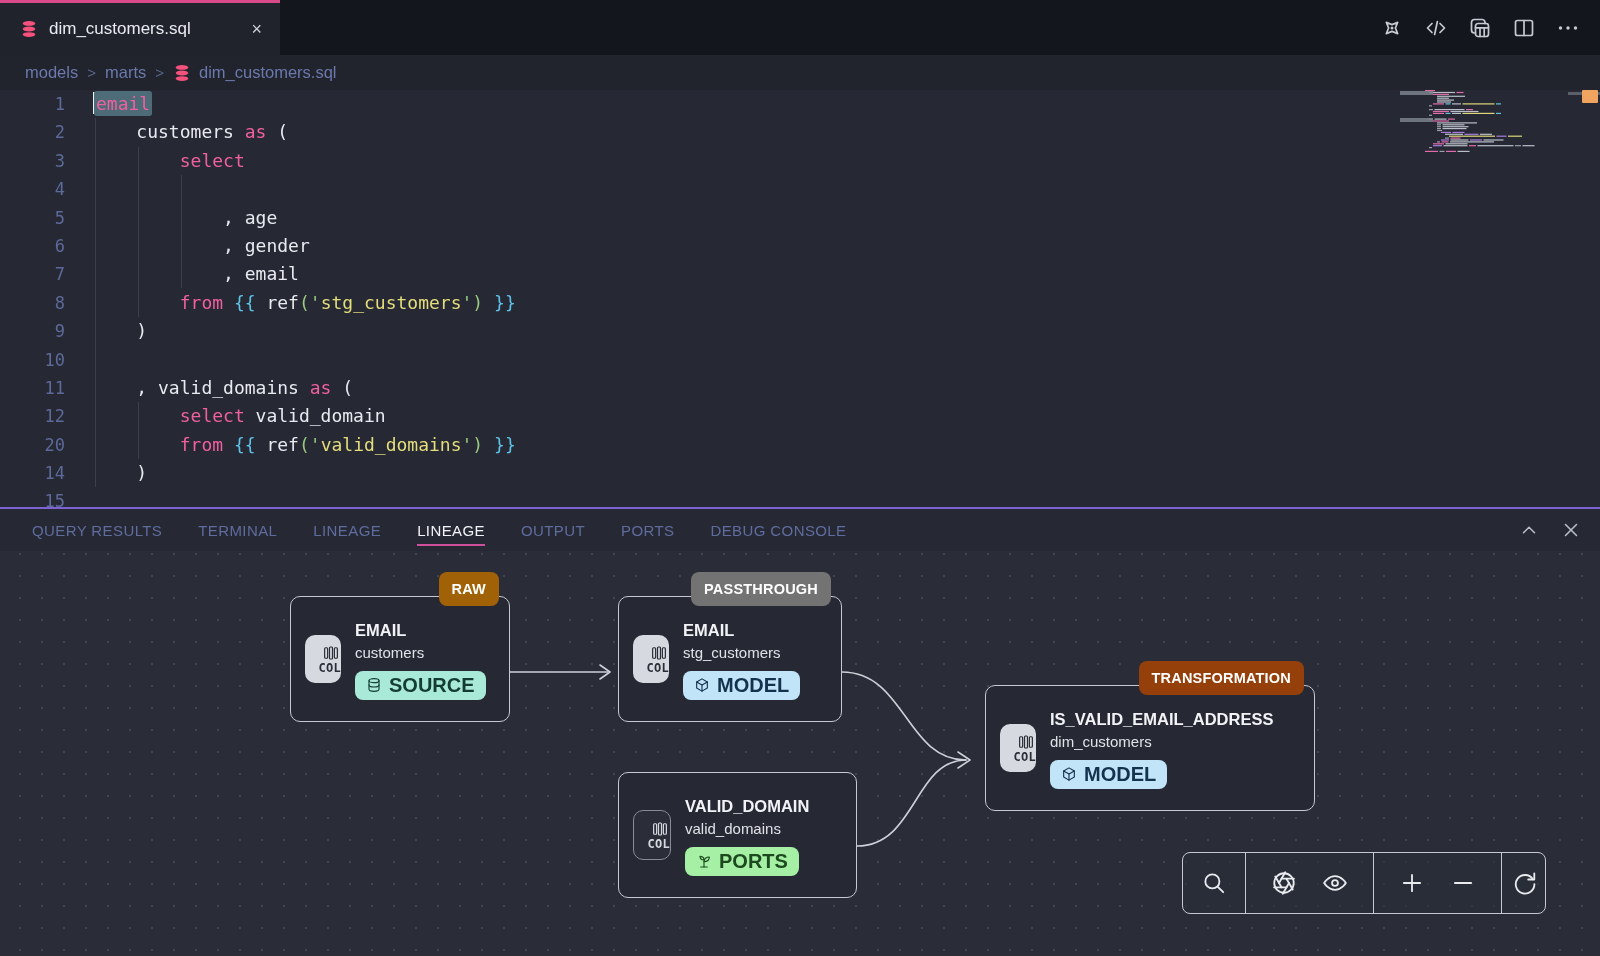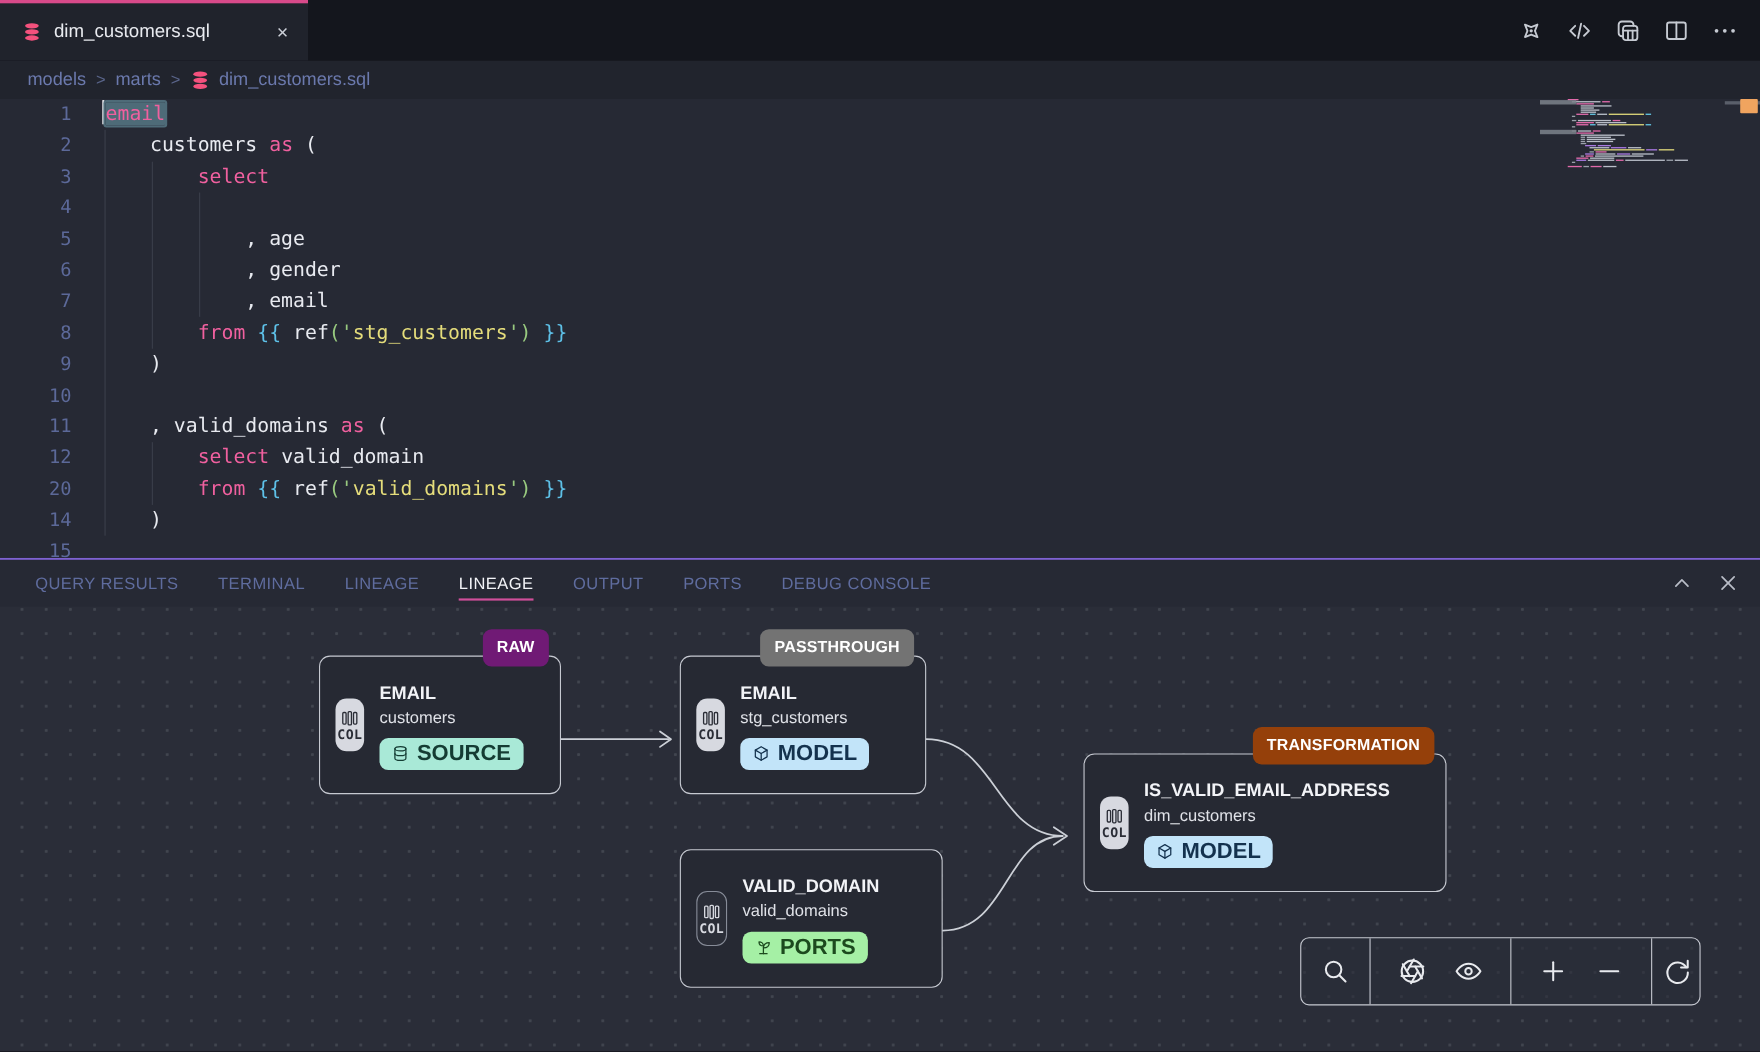--- a/index.html
+++ b/index.html
@@ -59,23 +59,23 @@
      background-image:radial-gradient(#41454f 1.2px, transparent 1.4px);
      background-size:22px 22px;background-position:9px 14px;}
   .edges{position:absolute;left:0;top:0;}
   .edge{stroke:#ccd0d7;stroke-width:1.6;fill:none;stroke-linecap:round;stroke-linejoin:round;}
 
   .node{position:absolute;background:#262933;border:1.4px solid #c6c9d1;border-radius:10px;
      box-sizing:border-box;display:flex;align-items:center;padding:0 14px;gap:14px;}
   .tag{position:absolute;right:10px;top:-25px;height:34px;border-radius:8px;color:#fff;
      font-size:14.5px;font-weight:600;letter-spacing:.2px;display:flex;align-items:center;
      padding:0 13px;white-space:nowrap;}
-  .t-raw{background:#701a75;} .t-passthrough{background:#737373;} .t-transformation{background:#95400a;}
-  .chip{width:26px;height:48px;border-radius:10px;background:#d7d9e0;color:#2a2d36;flex:none;
-     display:flex;flex-direction:column;align-items:center;justify-content:center;gap:0;}
+  .t-raw{background:#a16207;} .t-passthrough{background:#737373;} .t-transformation{background:#95400a;}
+  .chip{width:36px;height:48px;border-radius:10px;background:#d7d9e0;color:#2a2d36;flex:none;
+     display:flex;flex-direction:column;align-items:flex-end;justify-content:center;gap:0;}
   .chip.dark{background:#2b2e38;border:1px solid #878c98;color:#d7d9e0;}
   .chip-ic{width:20px;height:18px;}
   .chip-label{font-size:12px;font-weight:600;letter-spacing:.3px;line-height:13px;
      font-family:"DejaVu Sans Mono", monospace;}
   .nbody{display:flex;flex-direction:column;}
   .ntitle{color:#f2f3f7;font-size:16.5px;font-weight:600;line-height:23px;white-space:nowrap;}
   .nsub{color:#e0e2e8;font-size:15px;line-height:22px;white-space:nowrap;}
   .nbadge{margin-top:7px;height:29px;border-radius:8px;display:inline-flex;align-items:center;
      gap:7px;padding:0 11px;font-size:20px;font-weight:600;align-self:flex-start;}
   .b-source{background:#a9e9d7;color:#143c33;}

